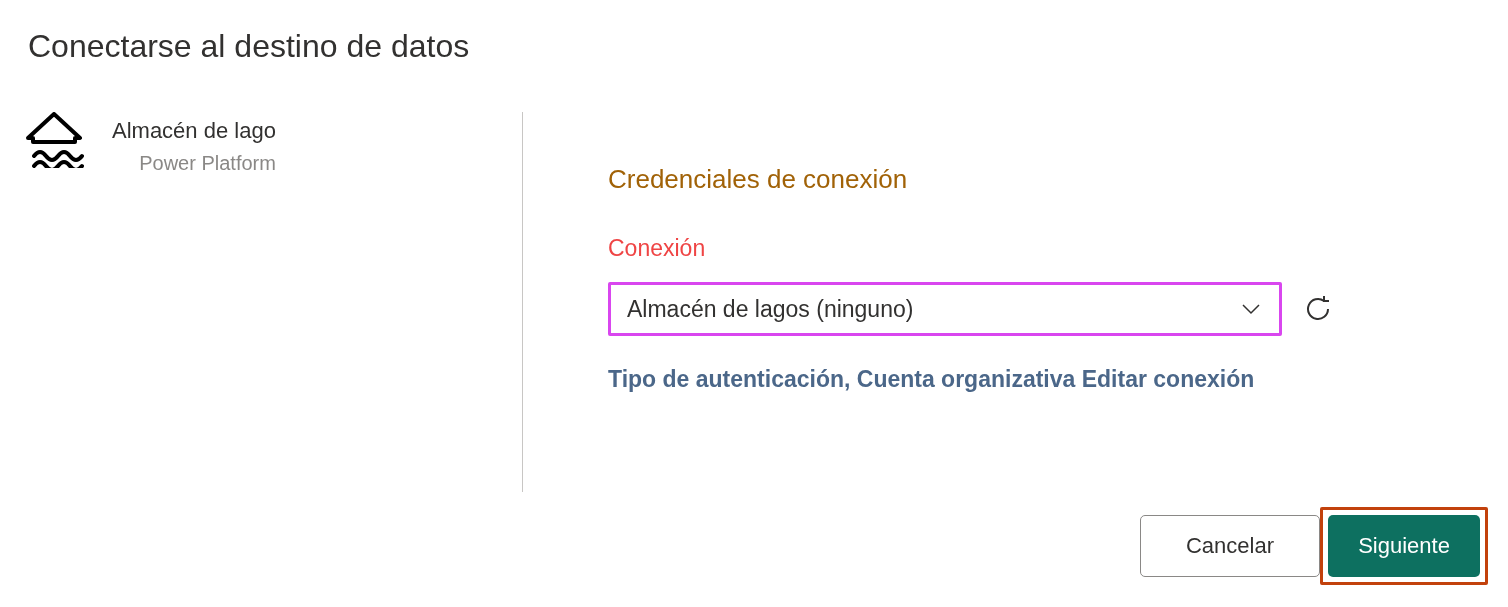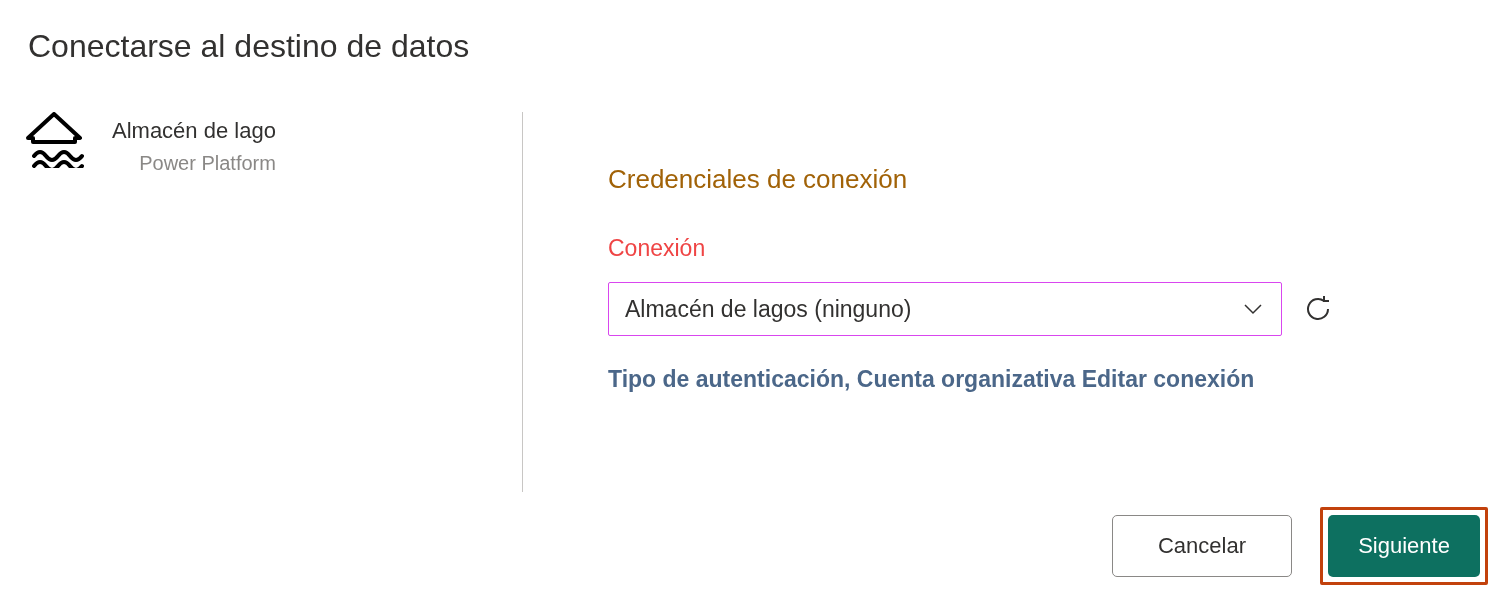--- a/index.html
+++ b/index.html
@@ -81,21 +81,21 @@
       margin-bottom: 20px;
     }
     .dropdown-row {
       display: flex;
       align-items: center;
       gap: 18px;
     }
     .dropdown {
       width: 674px;
       height: 54px;
-      border: 1px solid #d946ef;
+      border: 3px solid #d946ef;
       border-radius: 2px;
       display: flex;
       align-items: center;
       justify-content: space-between;
       padding: 0 16px;
       cursor: pointer;
       background: #ffffff;
     }
     .dropdown-text {
       font-size: 23px;
@@ -119,21 +119,20 @@
       font-size: 23px;
       color: #4b6789;
       margin-top: 30px;
       font-weight: 700;
     }
     .footer {
       position: absolute;
       bottom: 22px;
       right: 20px;
       display: flex;
-      gap: 28px;
       align-items: center;
     }
     .btn {
       height: 62px;
       border-radius: 5px;
       font-size: 22px;
       cursor: pointer;
       display: flex;
       align-items: center;
       justify-content: center;

